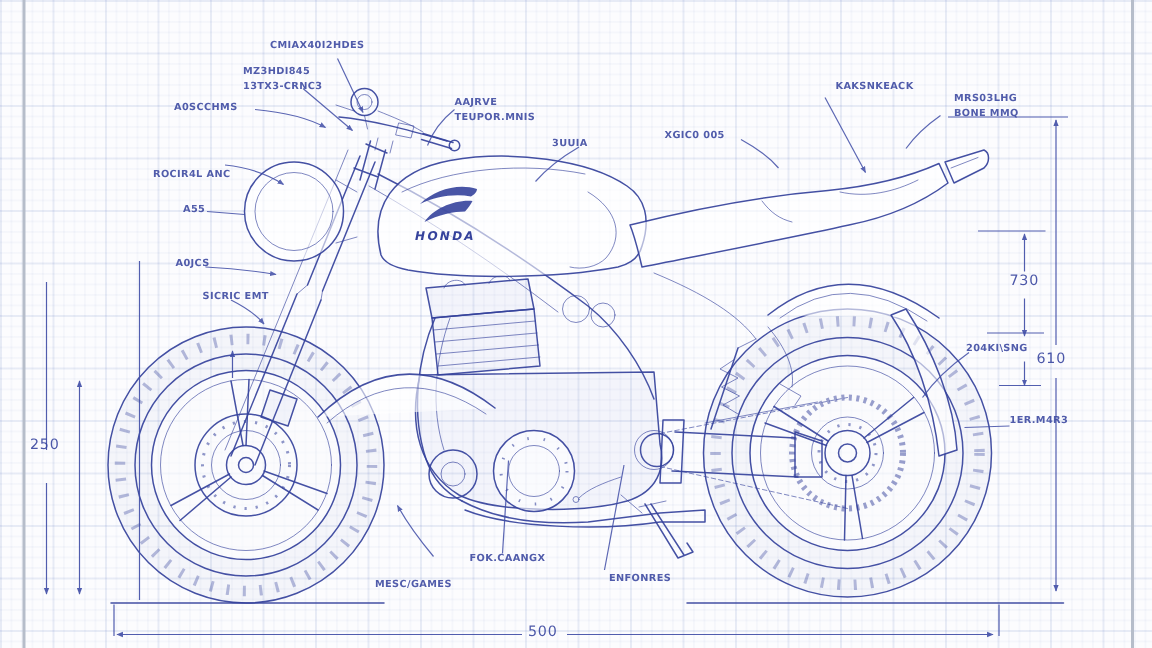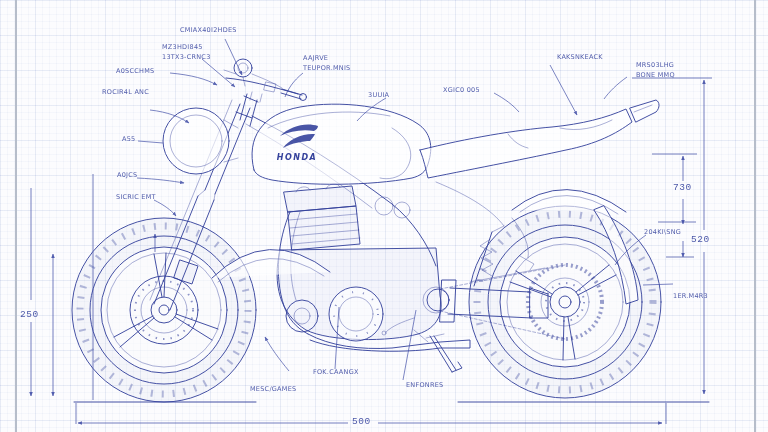--- a/index.html
+++ b/index.html
@@ -19,27 +19,27 @@
   #frame-right{left:754px}
   svg{position:absolute;left:0;top:0;}
   .ink{stroke:#35429c;fill:none;stroke-width:1;stroke-linecap:round;stroke-linejoin:round;opacity:.92}
   .thin{stroke-width:.6;opacity:.7}
   .fillw{fill:rgba(255,255,255,.65)}
   .fille{fill:rgba(110,130,200,.07)}
   .filltire{fill:rgba(90,110,180,.05)}
   .dim{stroke:#3f4ca6;stroke-width:.8;fill:none;opacity:.9}
   .lead{stroke:#3f4ca6;stroke-width:.8;fill:none;opacity:.85}
   .co{
-    position:absolute;color:#3a47a0;font-size:6.5px;font-weight:normal;
+    position:absolute;color:#3a47a0;font-size:6.5px;font-weight:bold;
     letter-spacing:.25px;line-height:1.5;white-space:nowrap;opacity:.88;
     text-transform:uppercase;
   }
   .dimnum{
     position:absolute;color:#3a47a0;font-size:9.5px;letter-spacing:.5px;
-    white-space:nowrap;opacity:.9;font-family:Liberation Mono, monospace;
+    white-space:nowrap;opacity:.9;
   }
   .logo-text{fill:#35429c;font-family:"DejaVu Sans",sans-serif;font-size:8px;
     font-weight:bold;font-style:italic;letter-spacing:1.5px;}
   .wing{fill:#35429c;opacity:.9}
 </style>
 </head>
 <body>
 
 <div id="stage">
 
@@ -240,43 +240,43 @@
   </svg>
 
   <div class="co" style="left:180px;top:26px">CMIAX40I2HDES</div>
 
   <div class="co" style="left:162px;top:43px">
     <div>MZ3HDI845</div>
     <div>13TX3-CRNC3</div>
   </div>
 
   <div class="co" style="left:116px;top:67px">A0SCCHMS</div>
-  <div class="co" style="left:102px;top:88px">ROCIR4L ANC</div>
+  <div class="co" style="left:102px;top:112px">ROCIR4L ANC</div>
   <div class="co" style="left:122px;top:135px">A55</div>
   <div class="co" style="left:117px;top:171px">A0JCS</div>
-  <div class="co" style="left:116px;top:193px">SICRIC EMT</div>
-
-  <div class="co" style="left:303px;top:54px">
+  <div class="co" style="left:135px;top:193px">SICRIC EMT</div>
+
+  <div class="co" style="left:303px;top:64px">
     <div>AAJRVE</div>
     <div>TEUPOR.MNIS</div>
   </div>
 
   <div class="co" style="left:368px;top:91px">3UUIA</div>
   <div class="co" style="left:443px;top:86px">XGIC0 005</div>
   <div class="co" style="left:557px;top:53px">KAKSNKEACK</div>
 
   <div class="co" style="left:636px;top:61px">
     <div>MRS03LHG</div>
     <div>BONE MMQ</div>
   </div>
 
   <div class="co" style="left:644px;top:228px">204KI\SNG</div>
-  <div class="co" style="left:673px;top:292px">1ER.M4R3</div>
+  <div class="co" style="left:673px;top:276px">1ER.M4R3</div>
   <div class="co" style="left:250px;top:385px">MESC/GAMES</div>
   <div class="co" style="left:313px;top:368px">FOK.CAANGX</div>
   <div class="co" style="left:406px;top:381px">ENFONRES</div>
 
-  <div class="dimnum" style="left:20px;top:309px">250</div>
+  <div class="dimnum" style="left:20px;top:291px">250</div>
   <div class="dimnum" style="left:673px;top:182px">730</div>
-  <div class="dimnum" style="left:691px;top:234px">520</div>
+  <div class="dimnum" style="left:691px;top:234px">610</div>
   <div class="dimnum" style="left:352px;top:416px">500</div>
 
 </div>
 
 </body></html>

